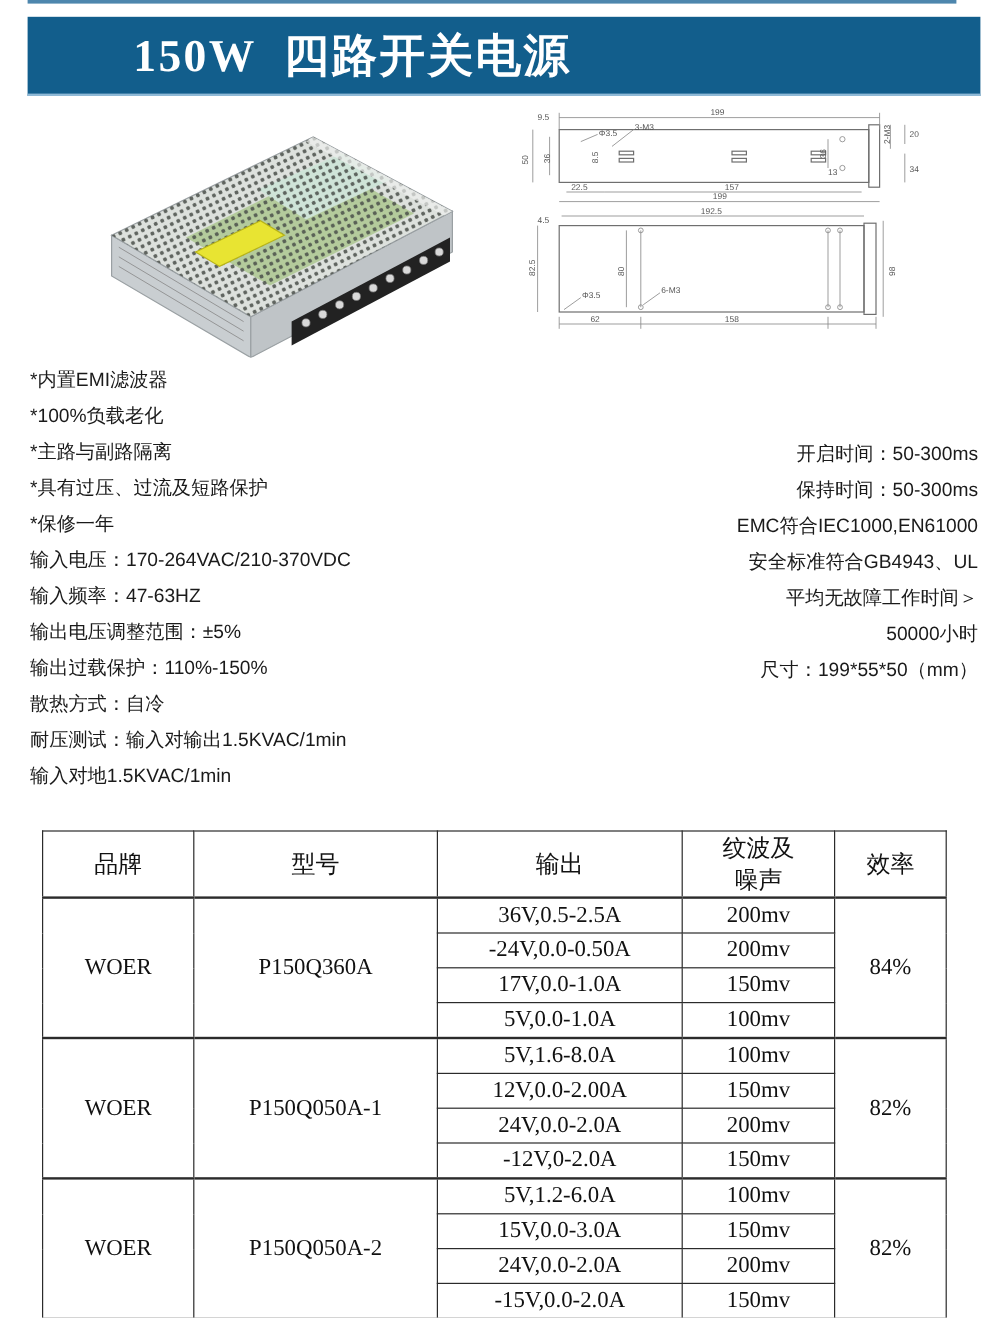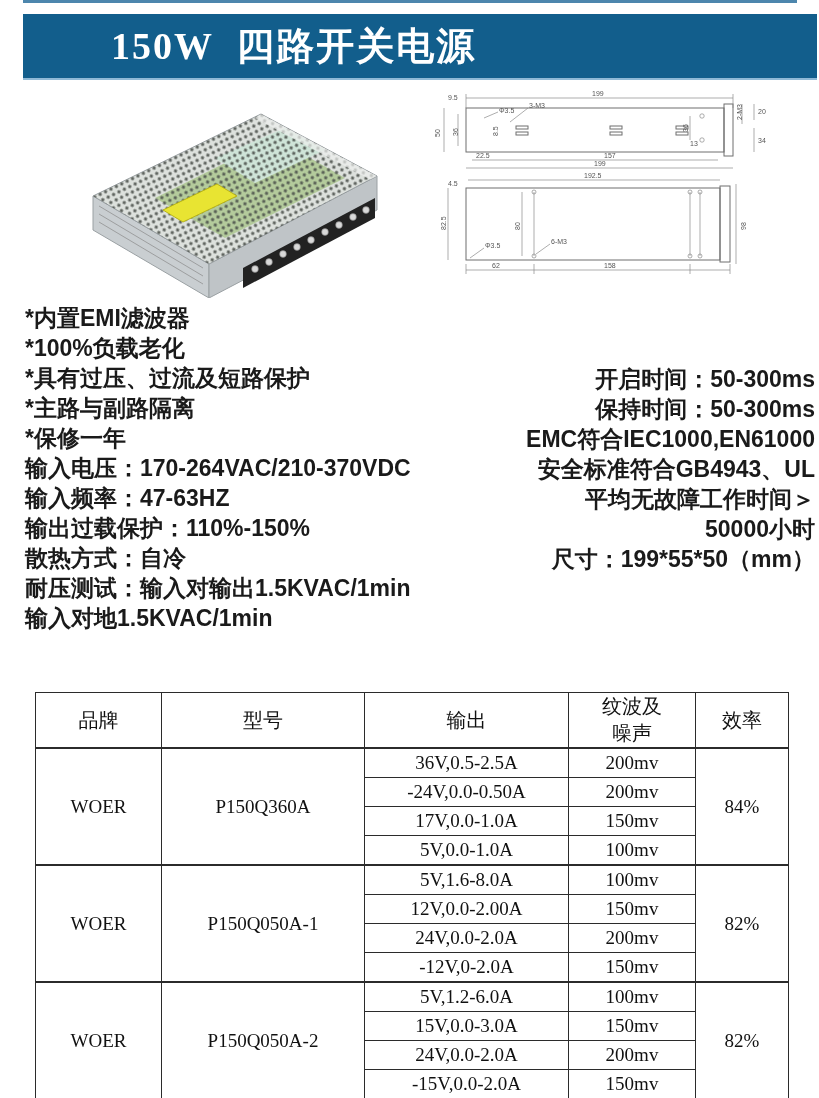--- a/index.html
+++ b/index.html
@@ -17,21 +17,21 @@
   .banner .title{
     color:#ffffff;font-size:38px;font-weight:bold;letter-spacing:2px;
     margin-left:68px;white-space:pre;font-family:"Liberation Serif",serif;
   }
   
   .photo-wrap{position:absolute;left:65px;top:88px;width:330px;height:210px;}
   .drawing-wrap{position:absolute;left:432px;top:88px;width:378px;height:200px;}
   
   .spec-left{position:absolute;left:25px;top:303px;width:460px;}
   .spec-right{position:absolute;left:490px;top:364px;width:325px;text-align:right;}
-  .spec-line{font-size:23px;line-height:30px;white-space:nowrap;font-weight:700;}
+  .spec-line{font-size:16px;line-height:30px;white-space:nowrap;font-weight:400;}
   
   .spec-table{
     position:absolute;left:35px;top:656px;width:753px;border-collapse:collapse;
     font-family:"Liberation Serif",serif;table-layout:fixed;margin-top:36px;
   }
   .spec-table th,.spec-table td{
     border:1.5px solid #2b2b2b;text-align:center;vertical-align:middle;
     padding:0 2px;color:#111;
   }
   .spec-table th{font-size:20px;font-weight:normal;height:54px;white-space:pre-line;}
@@ -183,25 +183,26 @@
     <line x1="34" y1="176" x2="34" y2="186" class="dimline"></line>
     <line x1="102" y1="176" x2="102" y2="186" class="dimline"></line>
     <line x1="258" y1="176" x2="258" y2="186" class="dimline"></line>
     <line x1="298" y1="176" x2="298" y2="186" class="dimline"></line>
   </svg>
 </div>
 
 <div class="spec-left">
   <div class="spec-line">*内置EMI滤波器</div>
   <div class="spec-line">*100%负载老化</div>
+  <div class="spec-line">*主路与副路隔离</div>
   <div class="spec-line">*具有过压、过流及短路保护</div>
-  <div class="spec-line">*主路与副路隔离</div>
   <div class="spec-line">*保修一年</div>
   <div class="spec-line">输入电压：170-264VAC/210-370VDC</div>
   <div class="spec-line">输入频率：47-63HZ</div>
+  <div class="spec-line">输出电压调整范围：±5%</div>
   <div class="spec-line">输出过载保护：110%-150%</div>
   <div class="spec-line">散热方式：自冷</div>
   <div class="spec-line">耐压测试：输入对输出1.5KVAC/1min</div>
   <div class="spec-line">输入对地1.5KVAC/1min</div>
 </div>
 
 <div class="spec-right">
   <div class="spec-line">开启时间：50-300ms</div>
   <div class="spec-line">保持时间：50-300ms</div>
   <div class="spec-line">EMC符合IEC1000,EN61000</div>

